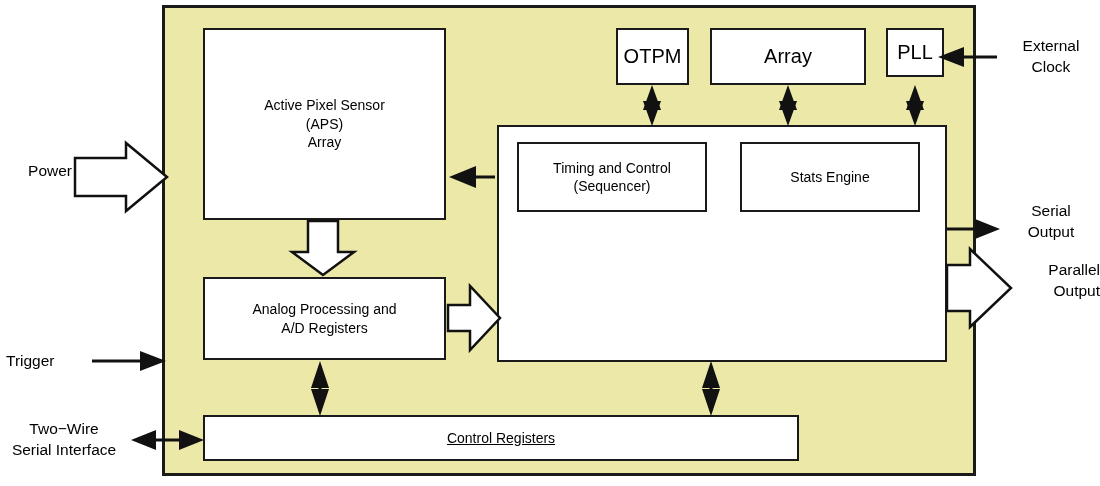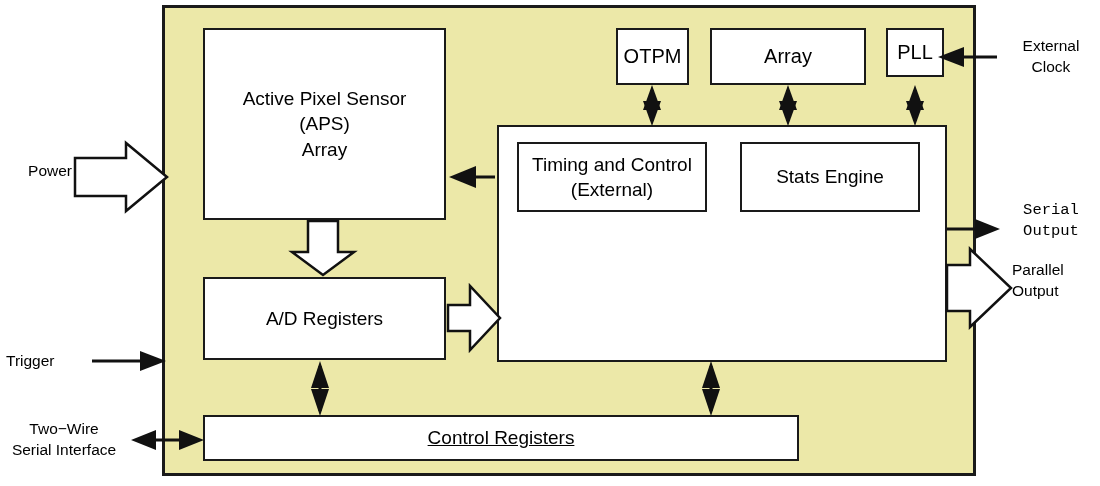--- a/index.html
+++ b/index.html
@@ -33,21 +33,21 @@
     flex-direction: column;
     align-items: center;
     justify-content: center;
     text-align: center;
     line-height: 1.32;
   }
   .box .ln {
     display: block;
     white-space: nowrap;
   }
-  .f15 { font-size: 19px; }
+  .f15 { font-size: 14px; }
   .f16 { font-size: 20px; }
   .label {
     position: absolute;
     font-size: 15.5px;
     line-height: 1.38;
     text-align: center;
     white-space: nowrap;
   }
   .label.right { text-align: left; }
   .label .ln { display: block; }
@@ -97,29 +97,30 @@
   </div>
 
   <div class="box f16" style="left:886px; top:28px; width:58px; height:49px;">
     <span class="ln">PLL</span>
   </div>
 
   <div class="box" style="left:497px; top:125px; width:450px; height:237px; justify-content:flex-start;"></div>
 
   <div class="box f15" style="left:517px; top:142px; width:190px; height:70px;">
     <span class="ln">Timing and Control</span>
-    <span class="ln">(External)</span>
+    <span class="ln">(Sequencer)</span>
   </div>
 
   <div class="box f15" style="left:740px; top:142px; width:180px; height:70px;">
     <span class="ln">Stats Engine</span>
   </div>
 
 
   <div class="box f15" style="left:203px; top:277px; width:243px; height:83px;">
+    <span class="ln">Analog Processing and</span>
     <span class="ln">A/D Registers</span>
   </div>
 
   <div class="box f15" style="left:203px; top:415px; width:596px; height:46px;text-decoration:underline;">
     <span class="ln">Control Registers</span>
   </div>
 
   <svg class="overlay" viewBox="0 0 1100 486">
 
     <g>
@@ -206,23 +207,23 @@
   <div class="label" style="left:0px; top:418px; width:128px; text-align:center;">
     <span class="ln">Two−Wire</span>
     <span class="ln">Serial Interface</span>
   </div>
 
   <div class="label right" style="left:1006px; top:35px; width:90px; text-align:center;">
     <span class="ln">External</span>
     <span class="ln">Clock</span>
   </div>
 
-  <div class="label right" style="left:1008px; top:200px; width:86px; text-align:center;font-family:Liberation Mono, monospace;">
+  <div class="label right" style="left:1008px; top:200px; width:86px; text-align:center;">
     <span class="ln">Serial</span>
     <span class="ln">Output</span>
   </div>
 
-  <div class="label right" style="left:1012px; top:259px; width:88px; text-align:left;">
+  <div class="label right" style="left:1012px; top:259px; width:88px; text-align:right;">
     <span class="ln">Parallel</span>
     <span class="ln">Output</span>
   </div>
 
 </div>
 
 </body></html>

